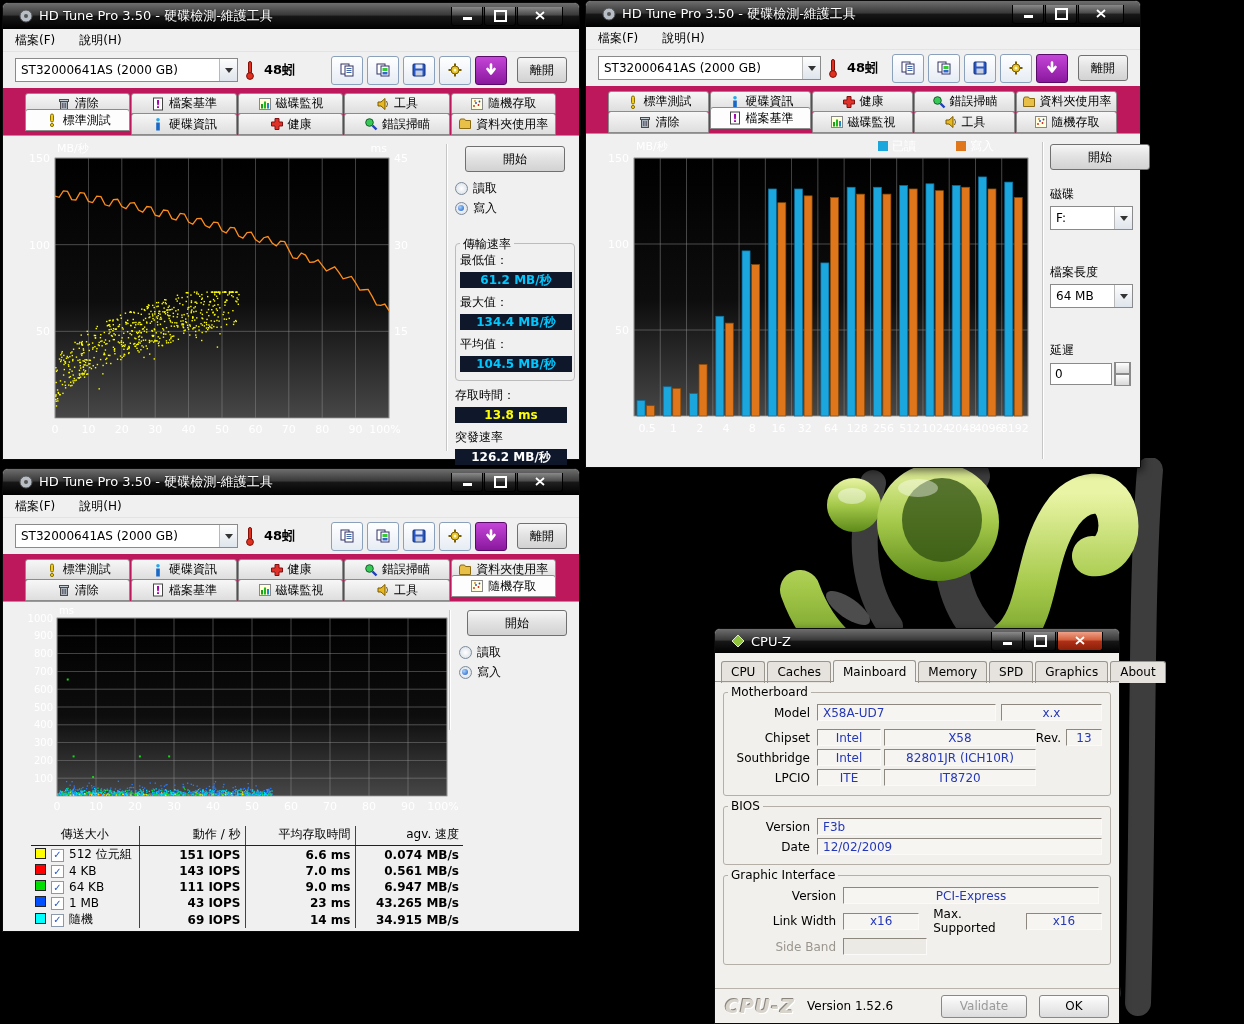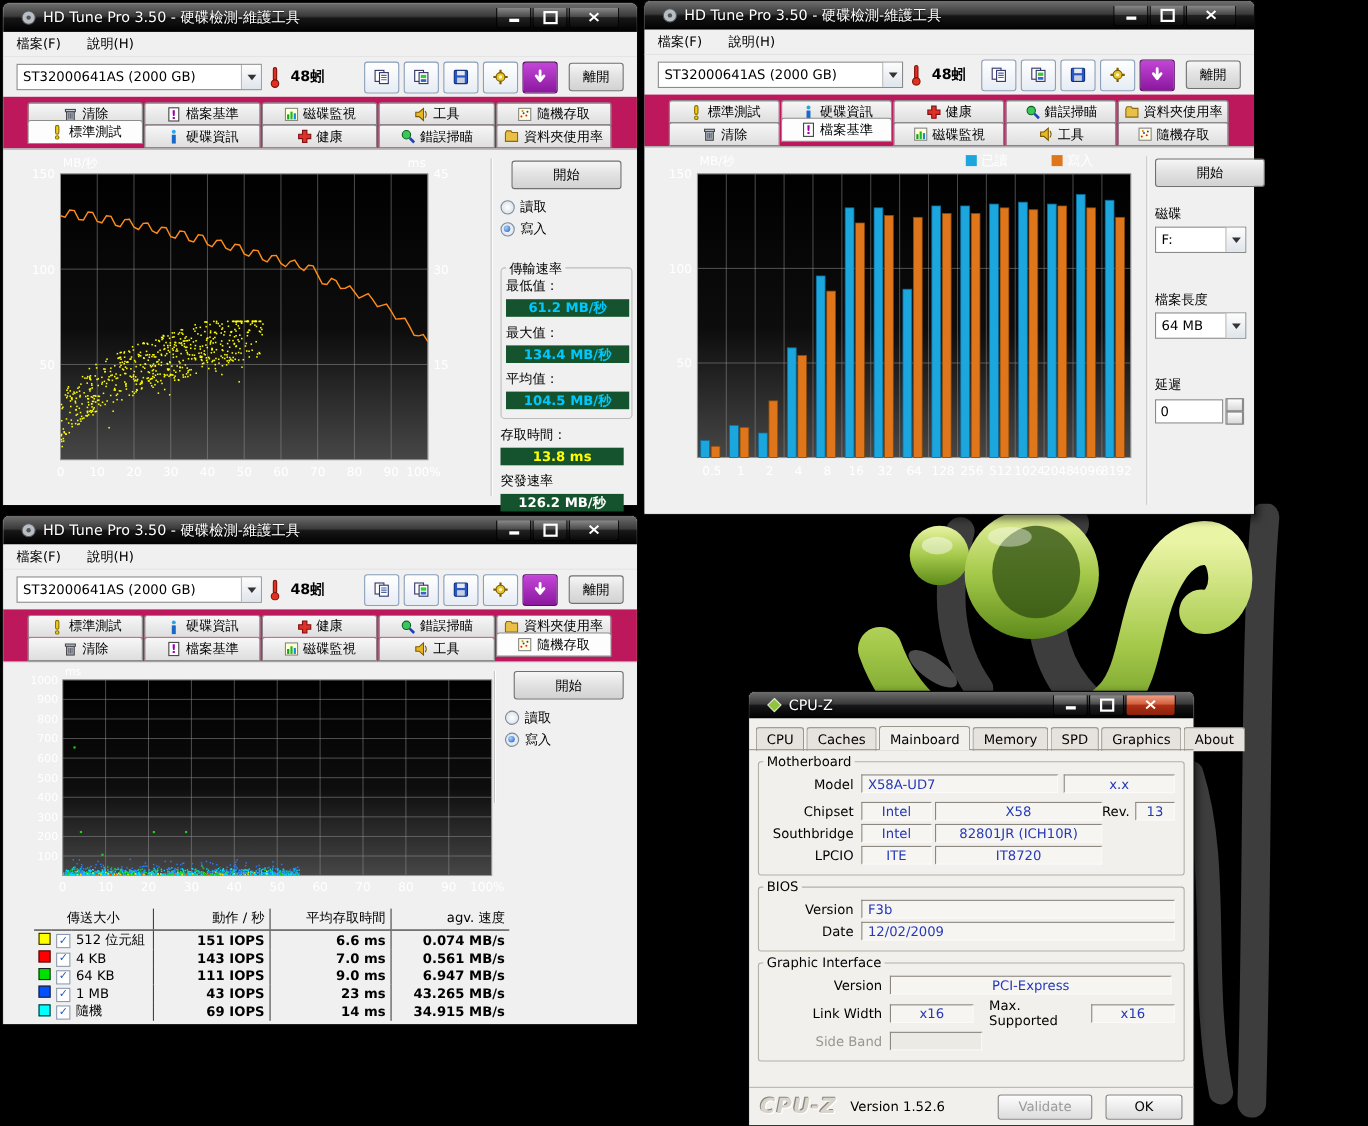--- a/index.html
+++ b/index.html
@@ -44,21 +44,21 @@
   .content{position:relative;background:#f0f0f0;border-top:1px solid #9a9a9a;}
   .vsep{position:absolute;width:0;border-left:1px solid #c6c6c6;border-right:1px solid #fff;}
   
   .panel{position:absolute;font-size:12px;}
   .radio-row{display:flex;align-items:center;gap:5px;margin:3px 0;}
   .radio{width:13px;height:13px;border-radius:50%;background:radial-gradient(#fff,#d3dbe4);border:1px solid #7c8b9b;display:inline-block;position:relative;box-sizing:border-box;}
   .radio.checked::after{content:"";position:absolute;left:2px;top:2px;width:6px;height:6px;border-radius:50%;background:radial-gradient(circle at 35% 35%,#a8d4fa,#1b57c8);}
   .grp{border:1px solid #bcbcbc;border-radius:4px;padding:2px 4px 8px;margin:26px 0 4px;position:relative;}
   .gt{position:absolute;top:-8px;left:4px;background:#f0f0f0;padding:0 3px;font-size:12px;}
   .plabel{font-size:12px;margin:6px 0 3px;}
-  .valbox{width:112px;height:16px;background:#14532d;display:flex;align-items:center;justify-content:center;font-size:12px;font-weight:bold;}
+  .valbox{width:112px;height:16px;background:#0f172a;display:flex;align-items:center;justify-content:center;font-size:12px;font-weight:bold;}
   .valbox.c{color:#00c8ff}.valbox.y{color:#ffff00}.valbox.w{color:#ffffff}
   .spinrow{display:flex;align-items:center;}
   .spininput{width:52px;height:20px;border:1px solid #8a8a8a;font-size:12px;padding:0 4px;font-family:inherit;}
   .spin{display:flex;flex-direction:column;margin-left:2px;}
   .spin span{width:15px;height:10px;border:1px solid #8a8a8a;background:linear-gradient(#fefefe,#d8d8d8);display:flex;align-items:center;justify-content:center;}
   .tri-u{width:0;height:0;border-left:3px solid transparent;border-right:3px solid transparent;border-bottom:4px solid #345;}
   .tri-d{width:0;height:0;border-left:3px solid transparent;border-right:3px solid transparent;border-top:4px solid #345;}
   .combo.small{width:76px;}
   
   table.rnd{border-collapse:collapse;font-size:12px;table-layout:fixed;}
@@ -2764,21 +2764,21 @@
               <td>隨機</td>
               <td class="num sep">69 IOPS</td>
               <td class="num sep">14 ms</td>
               <td class="num sep">34.915 MB/s</td>
             </tr>
           </tbody>
       </table>
     </div>
   </div>
 
-  <div class="win" id="cpuz" style="left:680px;top:628px;width:404px;height:394px;">
+  <div class="win" id="cpuz" style="left:714px;top:628px;width:404px;height:394px;">
     <div class="titlebar" style="height:24px;">
       <span class="ticon">
           <svg width="14" height="14">
             <polygon points="7,1 13,7 7,13 1,7" fill="#8fc43c" stroke="#dfe8d0"></polygon>
           </svg>
         </span>
       <span>CPU-Z</span>
       <span class="caps">
         <span class="cap">
             <span class="g-min"></span>

